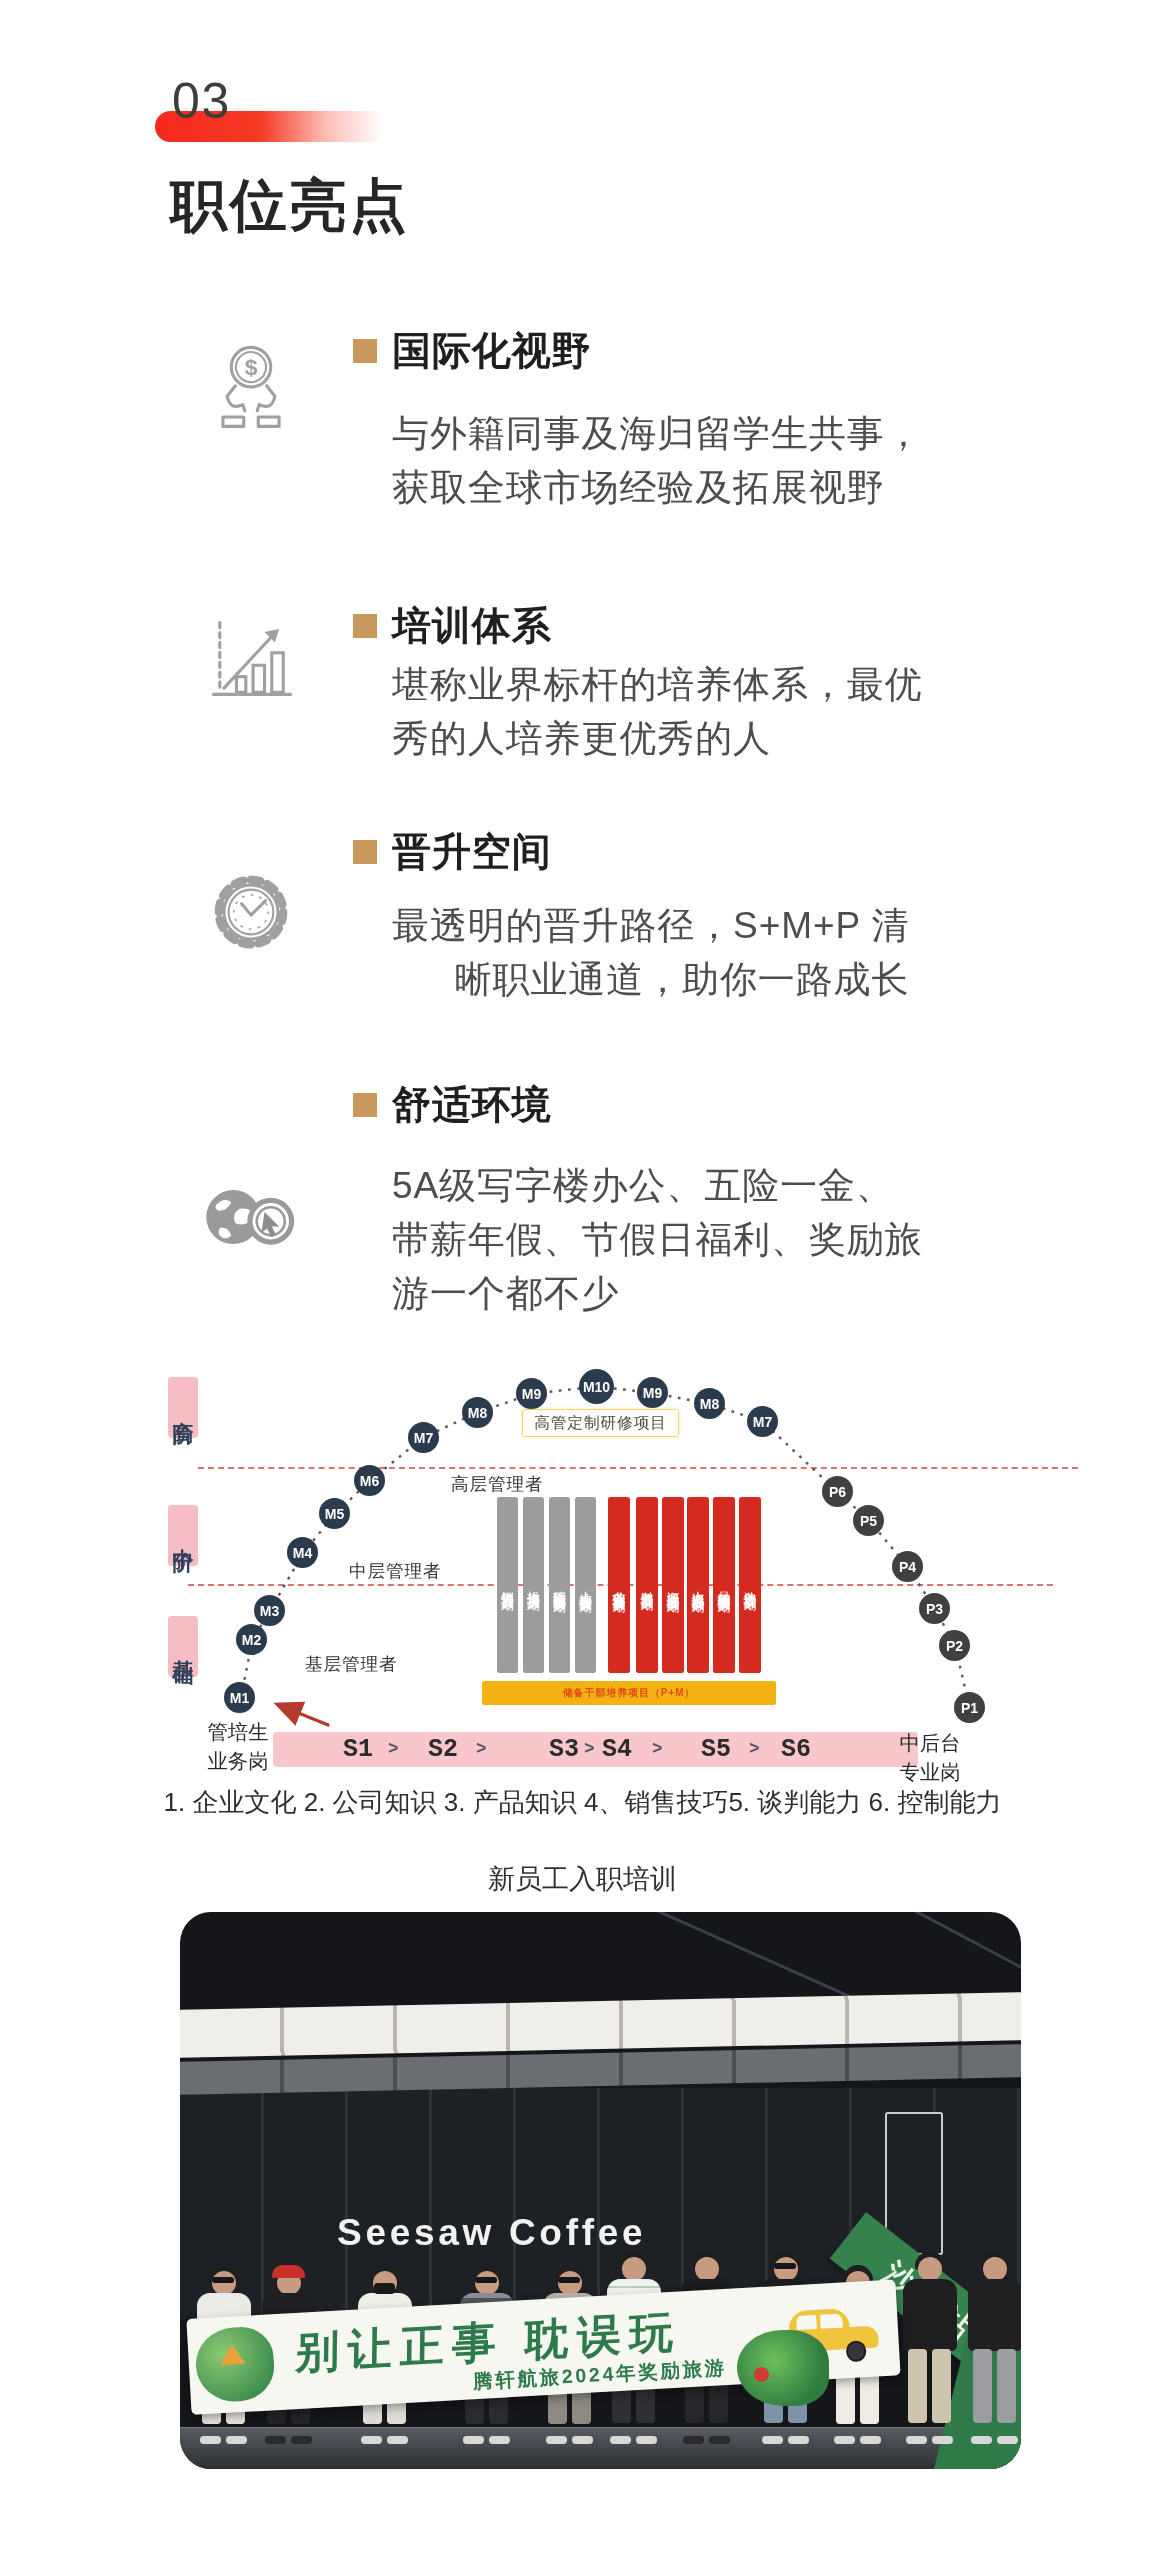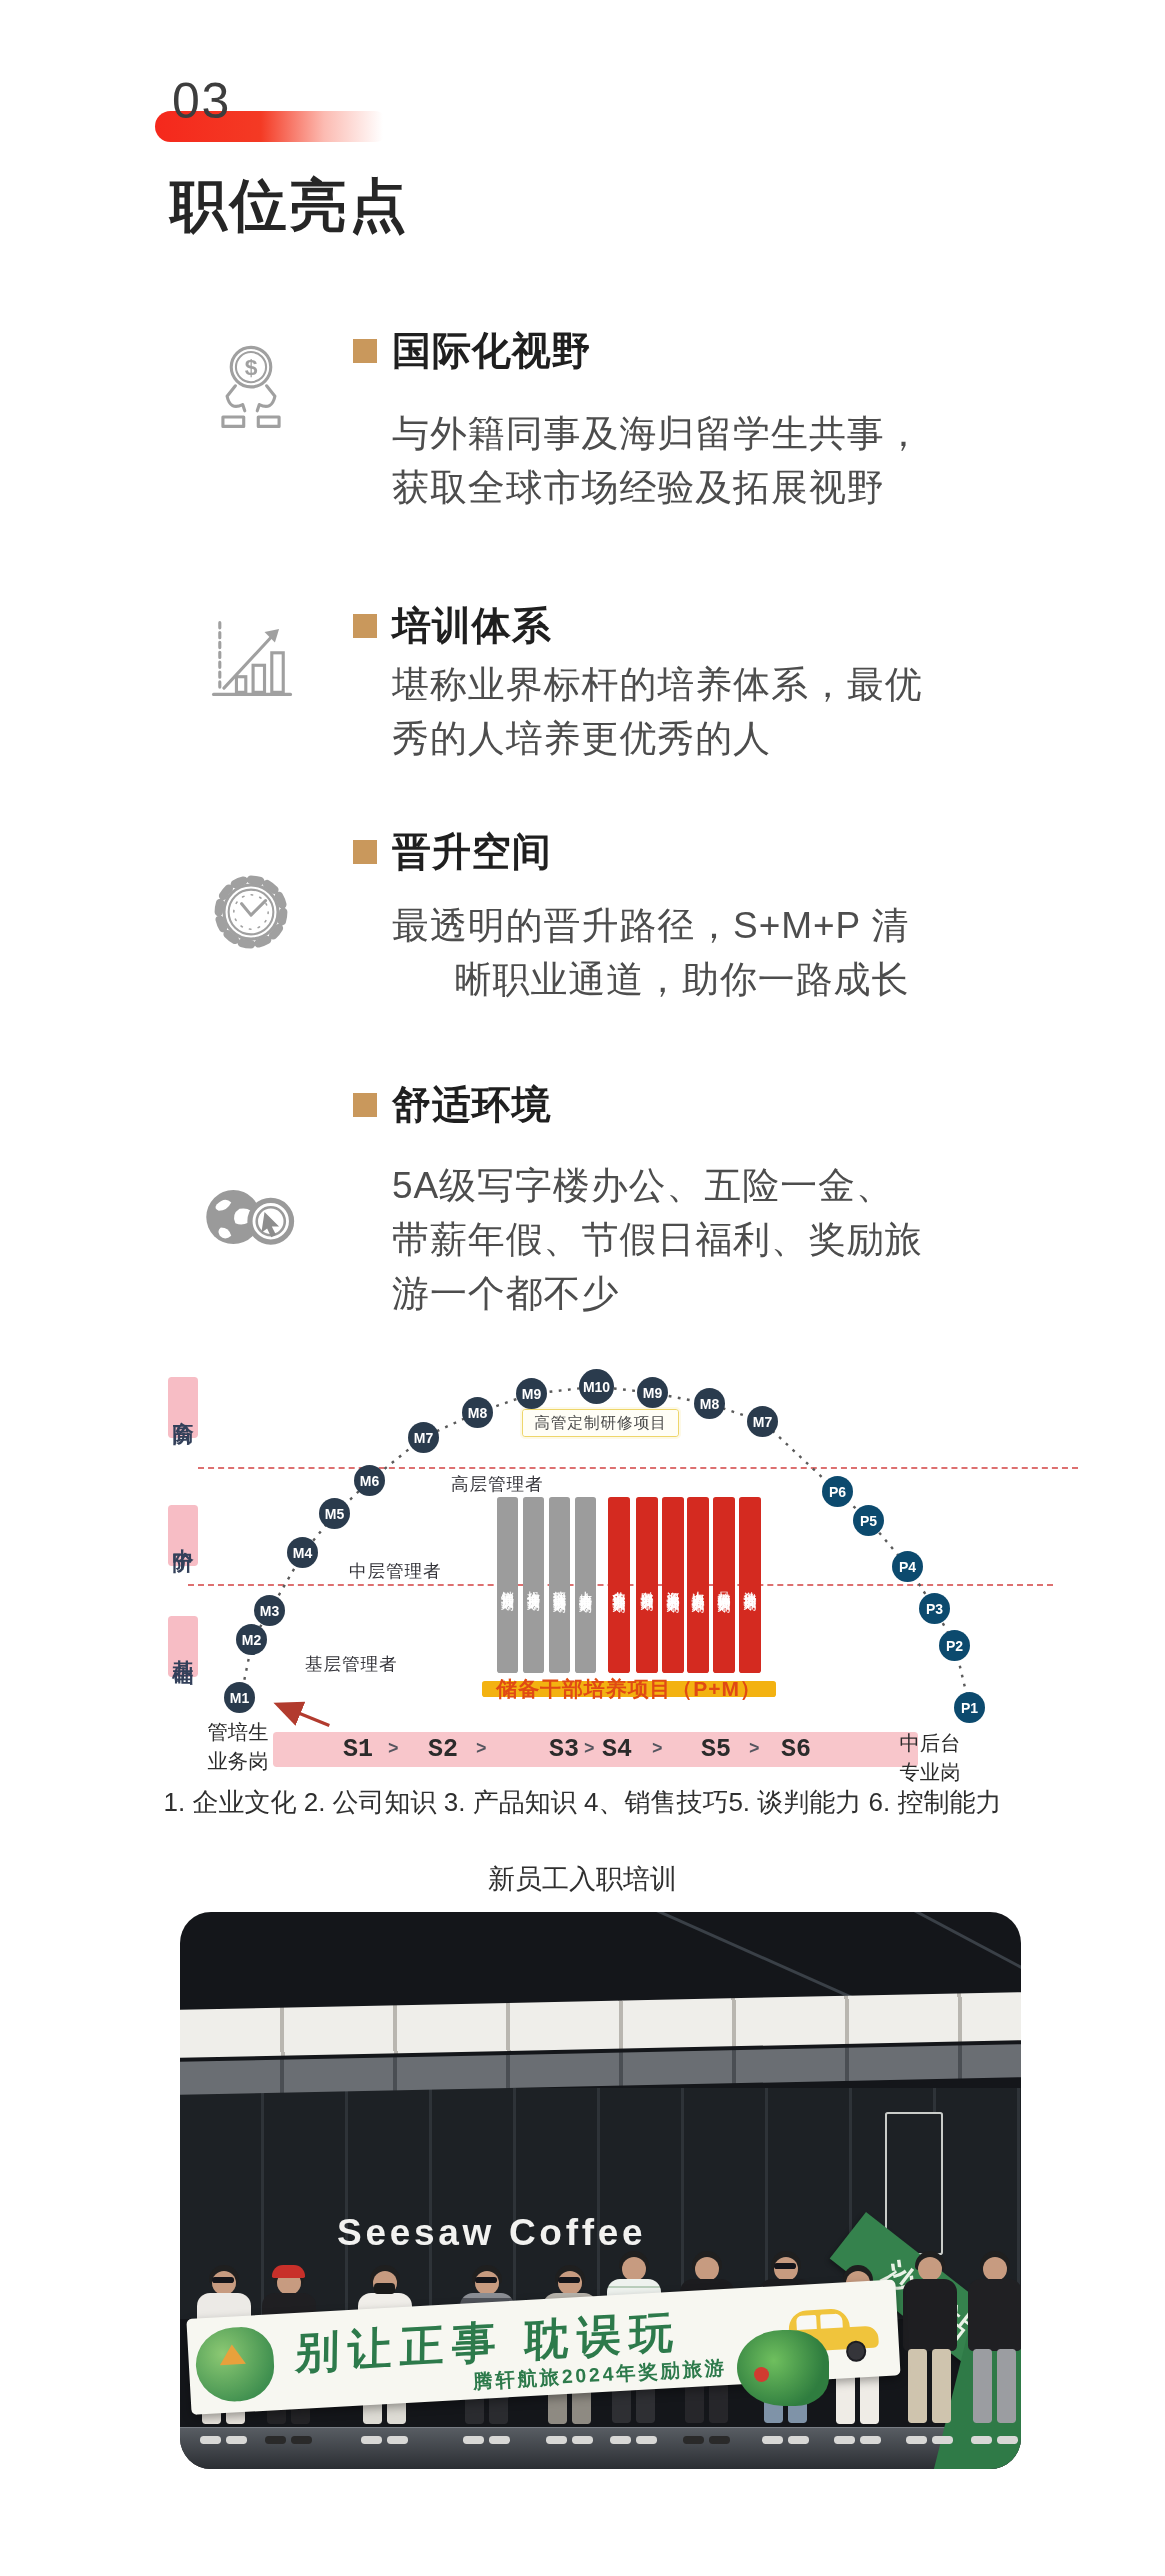--- a/index.html
+++ b/index.html
@@ -25,33 +25,33 @@
   
   #diagram{position:absolute;left:83px;top:1331px;width:999px;height:462px;}
   .tier{position:absolute;left:85px;width:30px;height:61px;background:#f7bdc5;border-radius:3.7px;
         display:flex;align-items:center;justify-content:center;writing-mode:vertical-rl;
         font-size:21px;font-weight:bold;color:#33405a;letter-spacing:3.7px;}
   .dash-line{position:absolute;height:0;border-top:2.8px dashed #dd7070;}
   .role{position:absolute;font-size:17.6px;color:#34343a;letter-spacing:0.9px;}
   .node{position:absolute;width:31px;height:31px;border-radius:50%;display:flex;align-items:center;
         justify-content:center;font-size:14px;font-weight:bold;color:#fff;}
   .m-node{background:#2a3b4d;}
-  .p-node{background:#0c4a6e;}
+  .p-node{background:#404040;}
   .node.big{width:35px;height:35px;font-size:14px;}
   .vbar{position:absolute;top:166px;height:176px;border-radius:2.8px;display:flex;align-items:center;
         justify-content:center;writing-mode:vertical-rl;font-size:13px;color:#fff;letter-spacing:0.9px;
         line-height:1;}
   .vbar.gray{width:21px;background:#9c9c9c;}
   .vbar.red{width:22px;background:#d42a20;}
   .exec-box{position:absolute;left:439px;top:78px;width:155px;height:26px;background:#fffef6;
         border:1.8px solid #eed66a;outline:2.8px solid #fdf9e7;border-radius:2.8px;display:flex;
         align-items:center;justify-content:center;font-size:15.7px;color:#4a4a4a;letter-spacing:0.9px;}
-  .reserve-bar{position:absolute;left:399px;top:350px;width:294px;height:16px;background:#f3b211;
+  .reserve-bar{position:absolute;left:399px;top:350px;width:294px;height:24px;background:#f3b211;
         border-radius:2.8px;display:flex;align-items:center;justify-content:center;
-        font-size:21px;font-weight:bold;color:#e04a14;letter-spacing:0.9px;}
+        font-size:10px;font-weight:bold;color:#e04a14;letter-spacing:0.9px;}
   .s-bar{position:absolute;left:190px;top:401px;width:645px;height:35px;background:#f8c6cb;border-radius:3.7px;}
   .s-bar span{position:absolute;top:0;line-height:35px;font-family:Liberation Mono, monospace;}
   .s-label{font-size:25px;font-weight:bold;color:#2b2b2b;}
   .s-sep{font-size:17.6px;font-weight:bold;color:#55555f;}
   .side-role{position:absolute;width:74px;text-align:center;font-size:20.3px;line-height:29px;color:#2b2b2b;}
   .caption{position:absolute;left:0;width:1165px;text-align:center;color:#2f2f2f;}
 
   
   #photo{position:absolute;left:180px;top:1912px;width:841px;height:557px;border-radius:31px;
          overflow:hidden;background:#14161a;}

